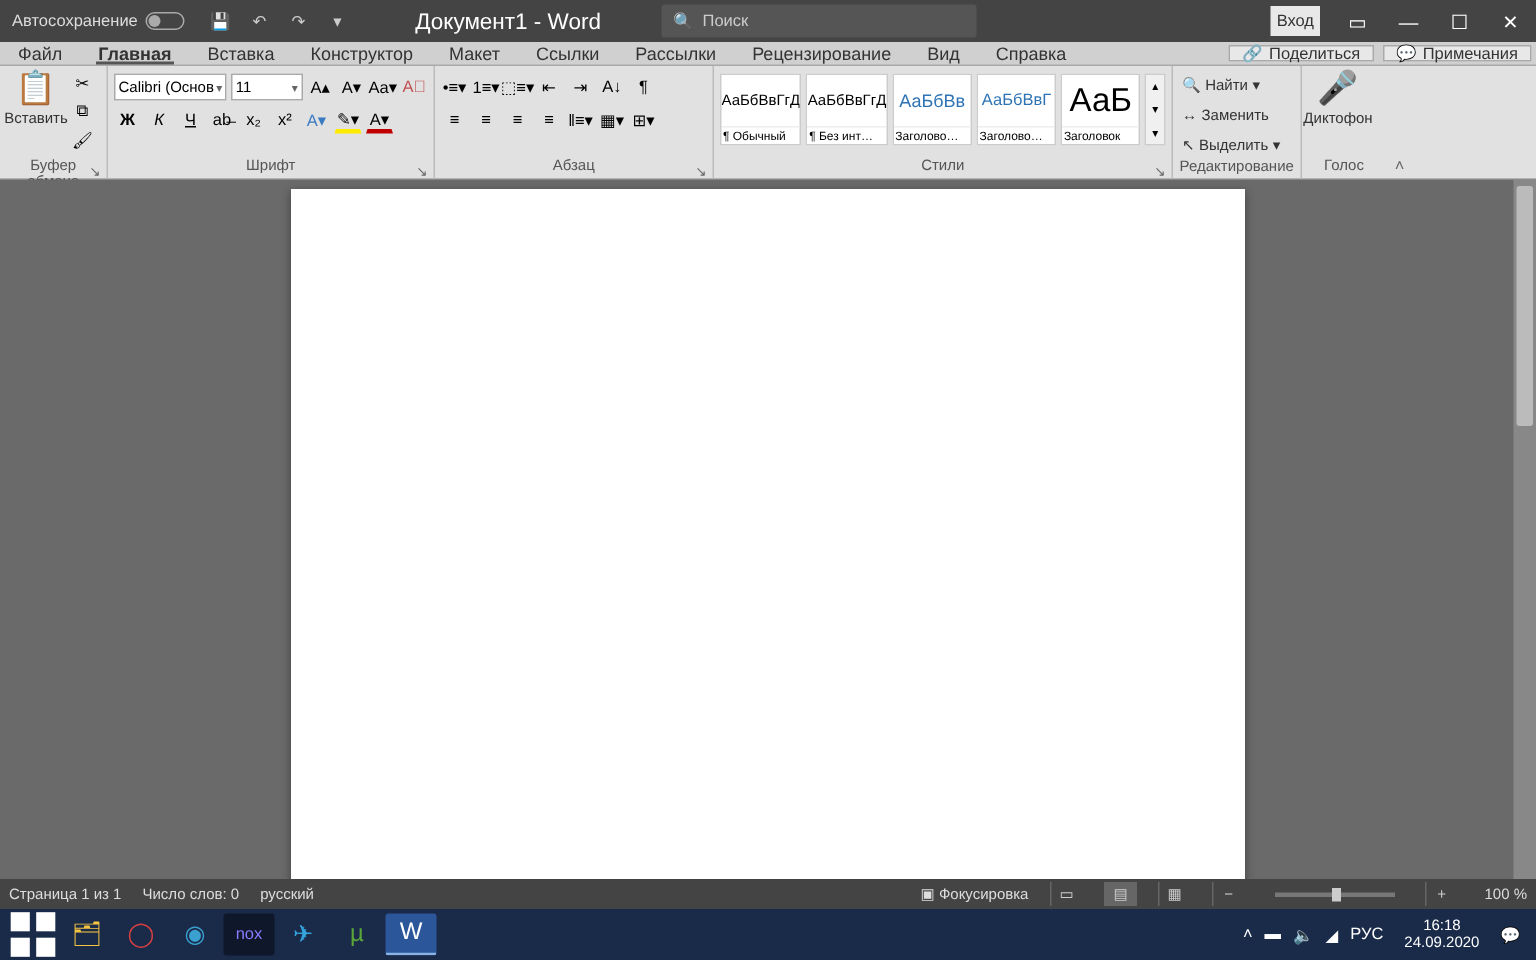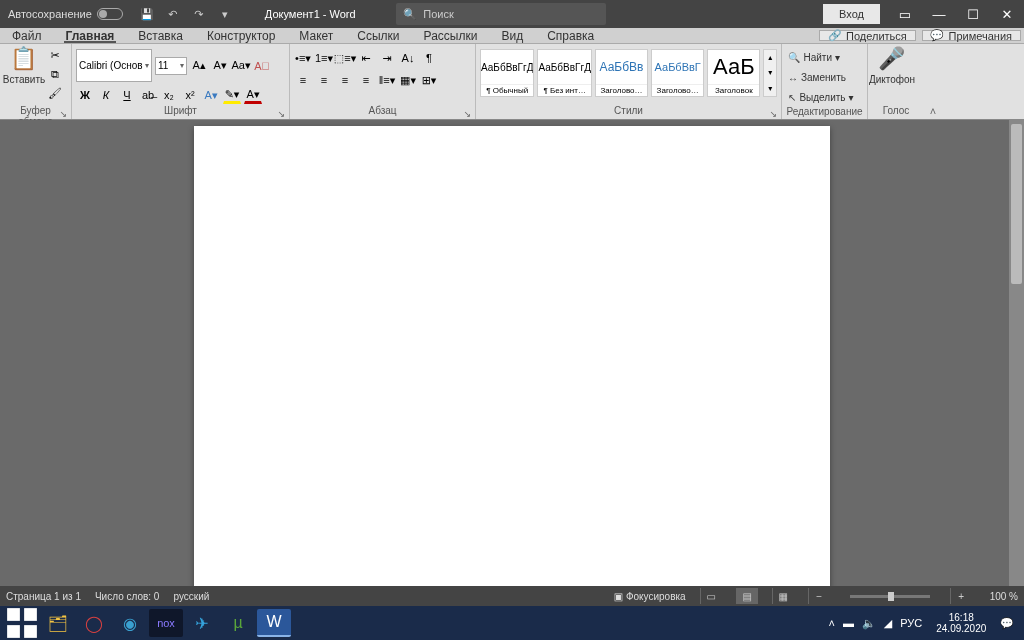--- a/index.html
+++ b/index.html
@@ -5,24 +5,24 @@
 * { margin:0; padding:0; box-sizing:border-box; font-family:'Segoe UI',Arial,sans-serif; user-select:none; }
 body { width:1024px; height:640px; overflow:hidden; background:#5a5a5a; display:flex; flex-direction:column; }
 
 
 .titlebar { height:28px; background:#444; color:#ddd; display:flex; align-items:center; font-size:11px; }
 .autosave { display:flex; align-items:center; gap:5px; padding:0 8px; }
 .toggle { width:26px; height:12px; border:1px solid #aaa; border-radius:6px; position:relative; background:#444; }
 .toggle::after { content:''; width:8px; height:8px; background:#aaa; border-radius:50%; position:absolute; left:1px; top:1px; }
 .qat { display:flex; align-items:center; gap:10px; padding:0 8px; color:#ccc; }
 .qat-ico { width:16px; height:16px; display:flex; align-items:center; justify-content:center; cursor:pointer; }
-.doc-title { margin-left:24px; color:#fff; font-size:11px; }
+.doc-title { margin-left:36px; color:#fff; font-size:15px; }
 .searchbox { margin-left:40px; background:#555; height:22px; width:210px; display:flex; align-items:center; padding:0 8px; border-radius:2px; gap:6px; color:#ccc; }
 .title-spacer { flex:1; }
-.login-btn { background:#e8e8e8; color:#333; padding:2px 16px; height:20px; display:flex; align-items:center; font-size:11px; margin-right:8px; cursor:pointer; }
+.login-btn { background:#e8e8e8; color:#333; padding:2px 4px; height:20px; display:flex; align-items:center; font-size:11px; margin-right:8px; cursor:pointer; }
 .win-ctrl { display:flex; }
 .win-btn { width:34px; height:28px; display:flex; align-items:center; justify-content:center; color:#fff; font-size:13px; cursor:pointer; }
 
 
 .tabs { height:16px; background:#d0d0d0; display:flex; align-items:stretch; font-size:12px; color:#333; border-bottom:1px solid #aaa; }
 .tab { padding:0 12px; display:flex; align-items:center; cursor:pointer; }
 .tab.active { font-weight:600; position:relative; }
 .tab.active::after { content:''; position:absolute; bottom:0; left:10px; right:10px; height:2px; background:#555; }
 .tabs-spacer { flex:1; }
 .tab-btn { background:#e8e8e8; border:1px solid #aaa; margin:2px 3px; padding:0 8px; display:flex; align-items:center; gap:4px; font-size:11px; cursor:pointer; }
@@ -32,28 +32,28 @@
 .group { border-right:1px solid #bbb; display:flex; flex-direction:column; padding:2px 4px 0 4px; }
 .group-body { flex:1; display:flex; gap:2px; }
 .group-label { text-align:center; font-size:10px; color:#555; height:14px; position:relative; }
 .group-launcher { position:absolute; right:0; bottom:0; font-size:9px; color:#666; cursor:pointer; }
 .col { display:flex; flex-direction:column; gap:1px; align-items:center; }
 .big-btn { width:40px; display:flex; flex-direction:column; align-items:center; gap:2px; font-size:10px; color:#333; cursor:pointer; }
 .ico { width:16px; height:16px; display:inline-flex; align-items:center; justify-content:center; font-size:13px; color:#555; cursor:pointer; }
 .ico.lg { width:24px; height:26px; font-size:22px; }
 .row { display:flex; align-items:center; gap:3px; }
 .mini { width:18px; height:18px; display:flex; align-items:center; justify-content:center; font-size:11px; cursor:pointer; border:1px solid transparent; }
-.font-name { width:76px; height:33px; border:1px solid #aaa; background:#fff; font-size:10px; padding:0 2px; display:flex; align-items:center; justify-content:space-between; }
-.font-size { width:32px; height:18px; border:1px solid #aaa; background:#fff; font-size:10px; padding:0 2px; display:flex; align-items:center; justify-content:space-between; }
+.font-name { width:76px; height:18px; border:1px solid #aaa; background:#fff; font-size:10px; padding:0 2px; display:flex; align-items:center; justify-content:space-between; }
+.font-size { width:48px; height:18px; border:1px solid #aaa; background:#fff; font-size:10px; padding:0 2px; display:flex; align-items:center; justify-content:space-between; }
 .dd { font-size:8px; color:#666; }
 
 
 .style-item { width:55px; height:48px; border:1px solid #ccc; background:#fff; display:flex; flex-direction:column; cursor:pointer; margin-right:1px; }
 .style-prev { flex:1; display:flex; align-items:center; justify-content:center; font-size:10px; overflow:hidden; white-space:nowrap; }
-.style-name { font-size:8px; text-align:center; border-top:1px solid #eee; padding:1px; overflow:hidden; white-space:nowrap; text-overflow:ellipsis; }
+.style-name { font-size:8px; text-align:left; border-top:1px solid #eee; padding:1px; overflow:hidden; white-space:nowrap; text-overflow:ellipsis; }
 .style-more { width:14px; height:48px; border:1px solid #ccc; background:#f0f0f0; display:flex; flex-direction:column; justify-content:space-around; align-items:center; font-size:8px; cursor:pointer; }
 
 
 .edit-row { display:flex; align-items:center; gap:3px; font-size:10px; color:#333; cursor:pointer; height:18px; padding:0 2px; white-space:nowrap; }
 
 
 .workspace { flex:1; background:#6a6a6a; overflow:auto; position:relative; display:flex; justify-content:center; }
 .page { width:636px; height:720px; background:#fff; margin-top:6px; box-shadow:0 2px 6px rgba(0,0,0,.4); }
 .vscroll { position:absolute; right:0; top:0; bottom:0; width:15px; background:#888; }
 .vthumb { position:absolute; right:2px; top:4px; width:11px; height:160px; background:#bbb; border-radius:2px; }
@@ -105,20 +105,21 @@
 </div>
 
 <div class="tabs">
   <div class="tab">Файл</div>
   <div class="tab active">Главная</div>
   <div class="tab">Вставка</div>
   <div class="tab">Конструктор</div>
   <div class="tab">Макет</div>
   <div class="tab">Ссылки</div>
   <div class="tab">Рассылки</div>
+  <div class="tab">Рецензирование</div>
   <div class="tab">Вид</div>
   <div class="tab">Справка</div>
   <div class="tabs-spacer"></div>
   <div class="tab-btn">🔗 <span>Поделиться</span></div>
   <div class="tab-btn">💬 <span>Примечания</span></div>
 </div>
 
 <div class="ribbon">
 
   <div class="group" style="width:72px">

